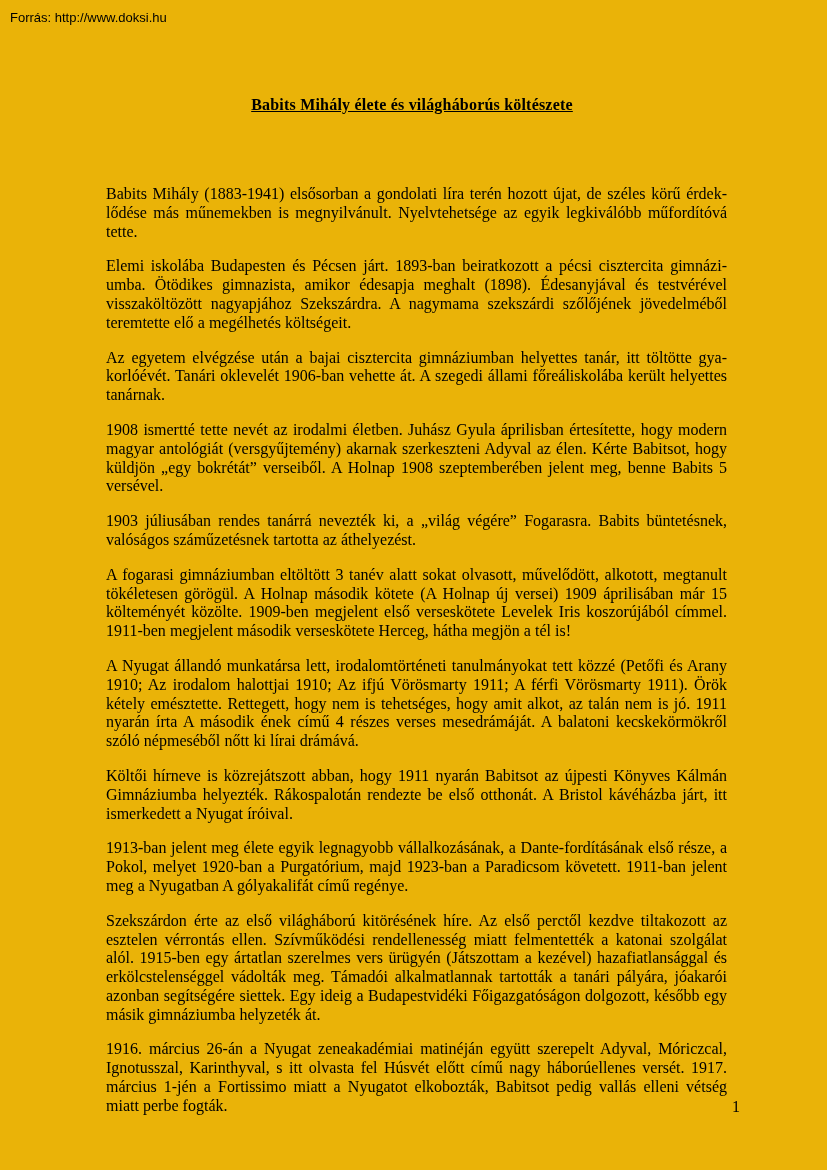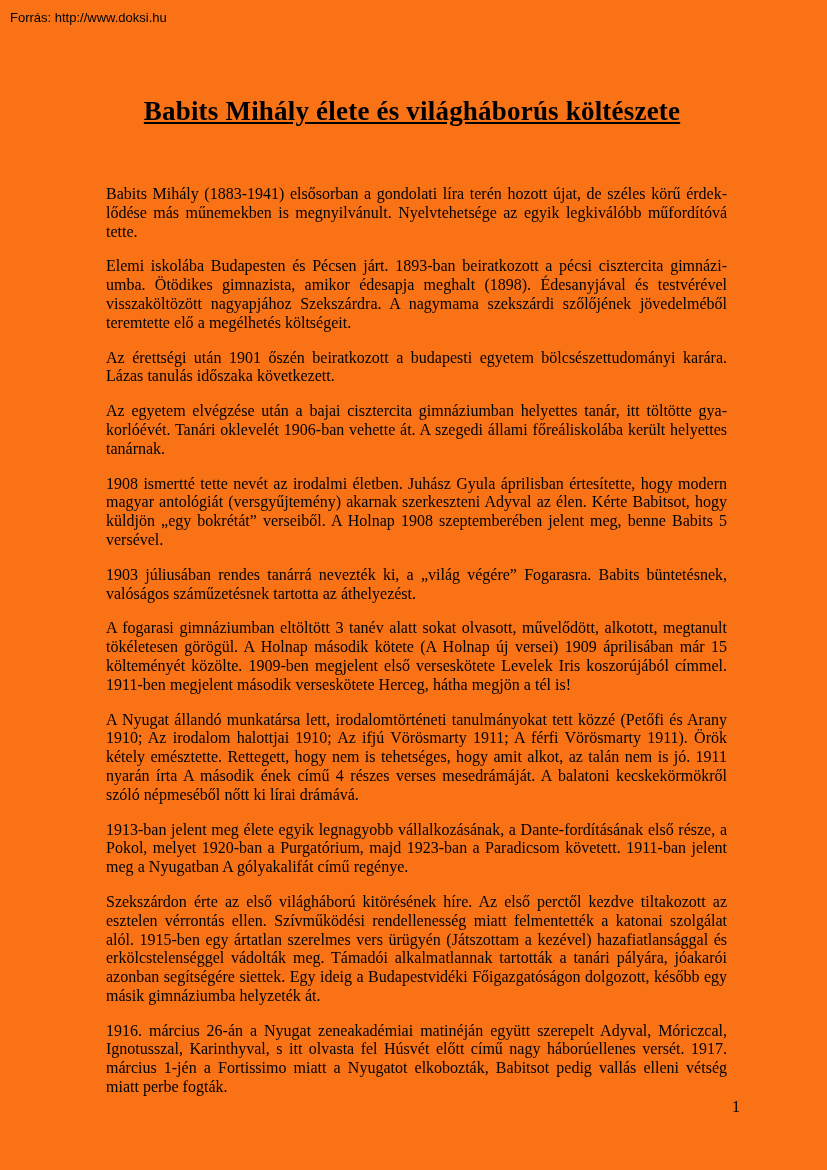--- a/index.html
+++ b/index.html
@@ -4,21 +4,21 @@
 <style>
   html, body {
     margin: 0;
     padding: 0;
     background: #ffffff;
   }
   .page {
     position: relative;
     width: 827px;
     height: 1170px;
-    background: #f97316;
+    background: #eab308;
     color: #000000;
     font-family: "Liberation Serif", serif;
     overflow: hidden;
   }
   .source-line {
     position: absolute;
     top: 10px;
     left: 10px;
     font-family: "Liberation Sans", sans-serif;
     font-size: 13px;
@@ -26,21 +26,21 @@
     white-space: nowrap;
   }
   .doc-title {
     position: absolute;
     top: 96px;
     left: 0;
     width: 824px;
     margin: 0;
     text-align: center;
     font-family: "Liberation Serif", serif;
-    font-size: 27px;
+    font-size: 16px;
     font-weight: bold;
     text-decoration: underline;
     letter-spacing: 0.2px;
   }
   .doc-body {
     position: absolute;
     top: 169px;
     left: 90px;
     width: 653px;
     text-align: justify;
@@ -68,25 +68,25 @@
 <body>
 
 <div class="page">
   <div class="source-line">Forrás: http://www.doksi.hu</div>
 
   <h1 class="doc-title">Babits Mihály élete és világháborús költészete</h1>
 
   <div class="doc-body">
     <p>Babits Mihály (1883-1941) elsősorban a gondolati líra terén hozott újat, de széles körű érdek­lődése más műnemekben is megnyilvánult. Nyelvtehetsége az egyik legkiválóbb műfordítóvá tette.</p>
     <p>Elemi iskolába Budapesten és Pécsen járt. 1893-ban beiratkozott a pécsi cisztercita gimnázi­umba. Ötödikes gimnazista, amikor édesapja meghalt (1898). Édesanyjával és testvérével visszaköltözött nagyapjához Szekszárdra. A nagymama szekszárdi szőlőjének jövedelméből teremtette elő a megélhetés költségeit.</p>
-    <p>Az érettségi után 1901 őszén beiratkozott a budapesti egyetem bölcsészettudományi karára. Lázas tanulás időszaka következett.</p>
     <p>Az egyetem elvégzése után a bajai cisztercita gimnáziumban helyettes tanár, itt töltötte gya­korlóévét. Tanári oklevelét 1906-ban vehette át. A szegedi állami főreáliskolába került helyet­tes tanárnak.</p>
     <p>1908 ismertté tette nevét az irodalmi életben. Juhász Gyula áprilisban értesítette, hogy modern magyar antológiát (versgyűjtemény) akarnak szerkeszteni Adyval az élen. Kérte Babitsot, hogy küldjön „egy bokrétát” verseiből. A Holnap 1908 szeptemberében jelent meg, benne Babits 5 versével.</p>
     <p>1903 júliusában rendes tanárrá nevezték ki, a „világ végére” Fogarasra. Babits büntetésnek, valóságos száműzetésnek tartotta az áthelyezést.</p>
     <p>A fogarasi gimnáziumban eltöltött 3 tanév alatt sokat olvasott, művelődött, alkotott, megtanult tökéletesen görögül. A Holnap második kötete (A Holnap új versei) 1909 áprilisában már 15 költeményét közölte. 1909-ben megjelent első verseskötete Levelek Iris koszorújából címmel. 1911-ben megjelent második verseskötete Herceg, hátha megjön a tél is!</p>
     <p>A Nyugat állandó munkatársa lett, irodalomtörténeti tanulmányokat tett közzé (Petőfi és Arany 1910; Az irodalom halottjai 1910; Az ifjú Vörösmarty 1911; A férfi Vörösmarty 1911). Örök kétely emésztette. Rettegett, hogy nem is tehetséges, hogy amit alkot, az talán nem is jó. 1911 nyarán írta A második ének című 4 részes verses mesedrámáját. A balatoni kecskekör­mökről szóló népmeséből nőtt ki lírai drámává.</p>
+    <p>Költői hírneve is közrejátszott abban, hogy 1911 nyarán Babitsot az újpesti Könyves Kálmán Gimnáziumba helyezték. Rákospalotán rendezte be első otthonát. A Bristol kávéházba járt, itt ismerkedett a Nyugat íróival.</p>
     <p>1913-ban jelent meg élete egyik legnagyobb vállalkozásának, a Dante-fordításának első része, a Pokol, melyet 1920-ban a Purgatórium, majd 1923-ban a Paradicsom követett. 1911-ban jelent meg a Nyugatban A gólyakalifát című regénye.</p>
     <p>Szekszárdon érte az első világháború kitörésének híre. Az első perctől kezdve tiltakozott az esztelen vérrontás ellen. Szívműködési rendellenesség miatt felmentették a katonai szolgálat alól. 1915-ben egy ártatlan szerelmes vers ürügyén (Játszottam a kezével) hazafiatlansággal és erkölcstelenséggel vádolták meg. Támadói alkalmatlannak tartották a tanári pályára, jóakarói azonban segítségére siettek. Egy ideig a Budapestvidéki Főigazgatóságon dolgozott, később egy másik gimnáziumba helyzeték át.</p>
     <p>1916. március 26-án a Nyugat zeneakadémiai matinéján együtt szerepelt Adyval, Móriczcal, Ignotusszal, Karinthyval, s itt olvasta fel Húsvét előtt című nagy háborúellenes versét. 1917. március 1-jén a Fortissimo miatt a Nyugatot elkobozták, Babitsot pedig vallás elleni vétség miatt perbe fogták.</p>
   </div>
 
   <div class="page-number">1</div>
 </div>
 
 </body></html>

